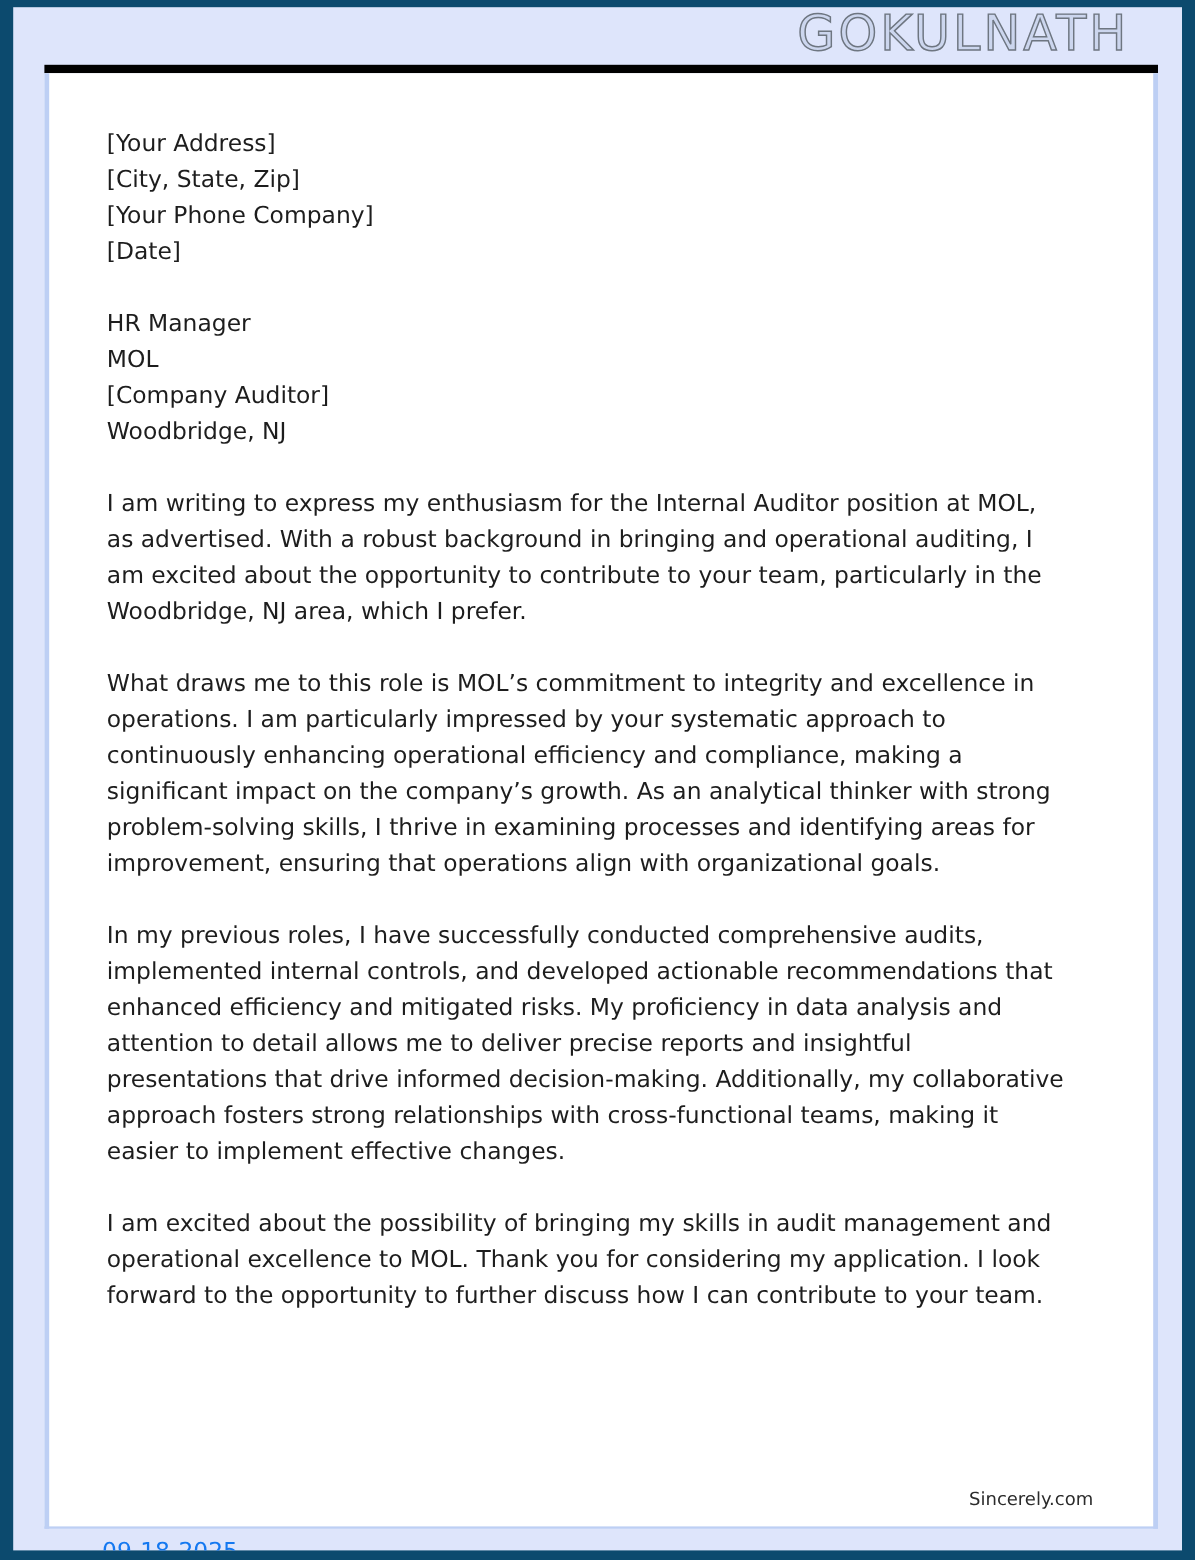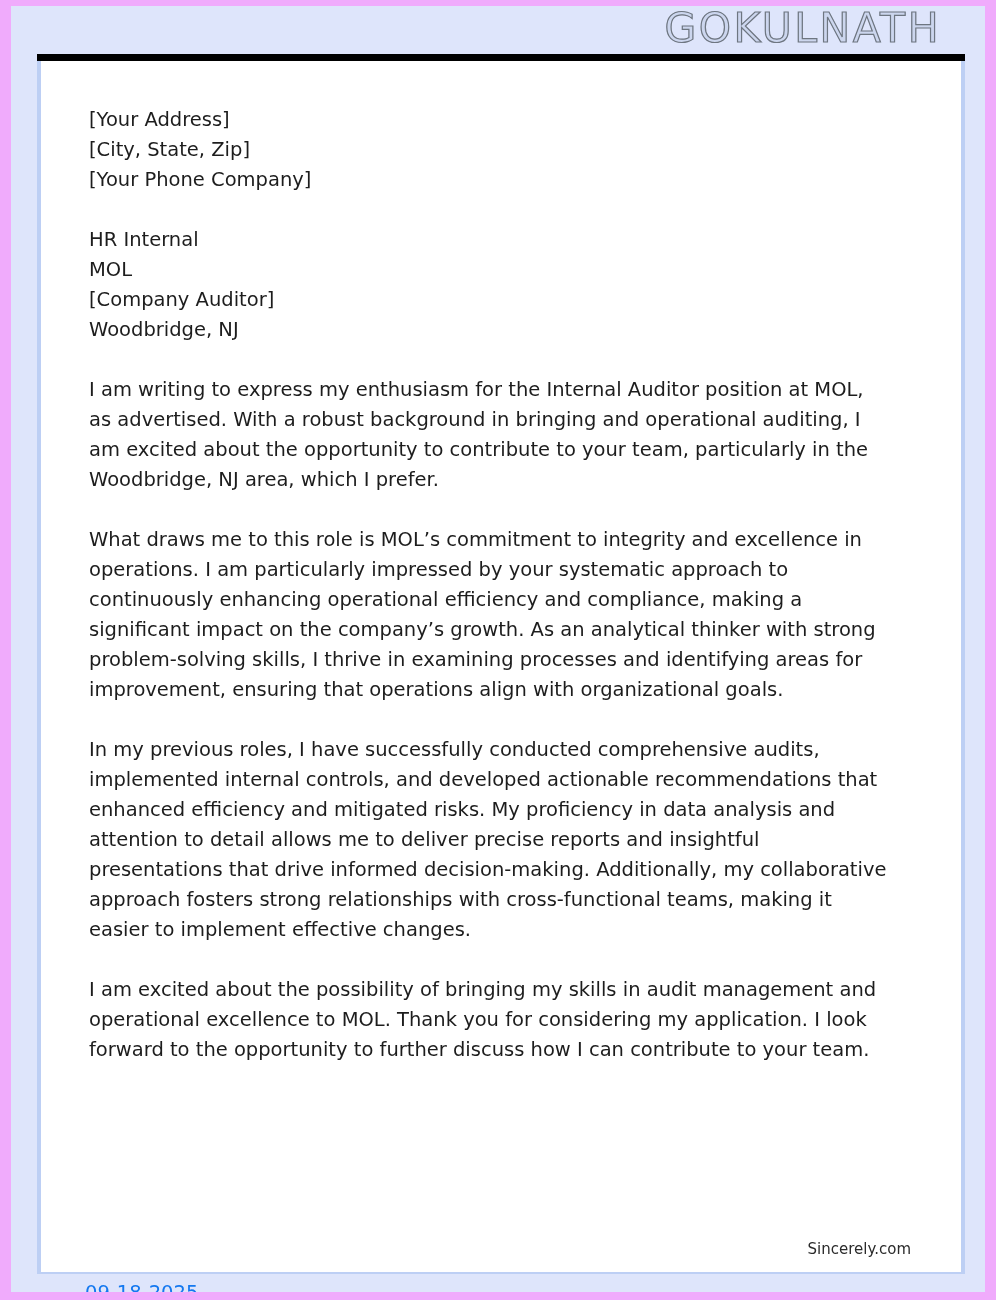--- a/index.html
+++ b/index.html
@@ -13,21 +13,21 @@
   body {
     font-family: "DejaVu Sans", sans-serif;
     background: #ffffff;
   }
 
   
   #page {
     position: relative;
     width: 996px;
     height: 1300px;
-    background: #f0abfc;
+    background: #0c4a6e;
     padding: 6px 11px 8px 11px;
     overflow: hidden;
   }
 
   
   #page-surface {
     position: relative;
     width: 100%;
     height: 100%;
     background: #dee5fb;
@@ -140,24 +140,25 @@
 
     <div id="letterhead-rule"></div>
 
     <div id="letter-sheet">
       <div id="letter-inner">
 
         <div class="block">
           <div class="line">[Your Address]</div>
           <div class="line">[City, State, Zip]</div>
           <div class="line">[Your Phone Company]</div>
+          <div class="line">[Date]</div>
         </div>
 
         <div class="block">
-          <div class="line">HR Internal</div>
+          <div class="line">HR Manager</div>
           <div class="line">MOL</div>
           <div class="line">[Company Auditor]</div>
           <div class="line">Woodbridge, NJ</div>
         </div>
 
 
         <div class="block para">I am writing to express my enthusiasm for the Internal Auditor position at MOL, as advertised. With a robust background in bringing and operational auditing, I am excited about the opportunity to contribute to your team, particularly in the Woodbridge, NJ area, which I prefer.</div>
         <div class="block para">What draws me to this role is MOL’s commitment to integrity and excellence in operations. I am particularly impressed by your systematic approach to continuously enhancing operational efficiency and compliance, making a significant impact on the company’s growth. As an analytical thinker with strong problem-solving skills, I thrive in examining processes and identifying areas for improvement, ensuring that operations align with organizational goals.</div>
         <div class="block para">In my previous roles, I have successfully conducted comprehensive audits, implemented internal controls, and developed actionable recommendations that enhanced efficiency and mitigated risks. My proficiency in data analysis and attention to detail allows me to deliver precise reports and insightful presentations that drive informed decision-making. Additionally, my collaborative approach fosters strong relationships with cross-functional teams, making it easier to implement effective changes.</div>
         <div class="block para">I am excited about the possibility of bringing my skills in audit management and operational excellence to MOL. Thank you for considering my application. I look forward to the opportunity to further discuss how I can contribute to your team.</div>

